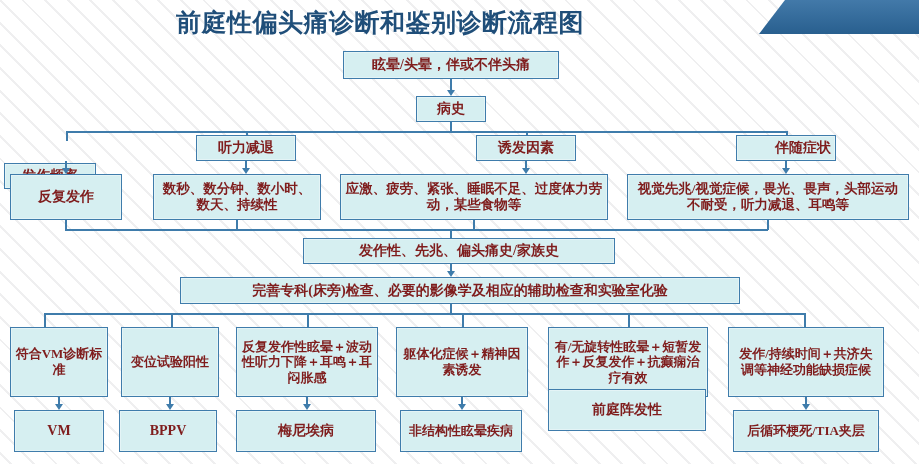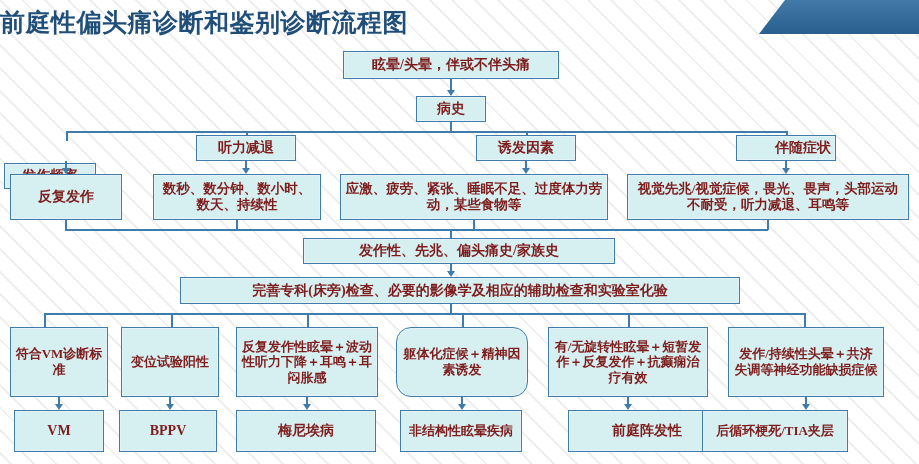--- a/index.html
+++ b/index.html
@@ -24,21 +24,21 @@
     clip-path:polygon(26px 0,100% 0,100% 100%,0 100%);
   }
   #banner-shade{
     position:absolute;top:0;right:0;width:160px;height:34px;
     background:linear-gradient(180deg,rgba(255,255,255,.10),rgba(0,0,0,.10));
     -webkit-clip-path:polygon(26px 0,100% 0,100% 100%,0 100%);
     clip-path:polygon(26px 0,100% 0,100% 100%,0 100%);
     pointer-events:none;
   }
   #title{
-    position:absolute;left:0;top:6px;width:760px;
+    position:absolute;left:0;top:6px;width:760px;text-align:center;
     font-family:"DejaVu Sans","Liberation Sans",sans-serif;
     font-weight:bold;font-size:25px;letter-spacing:.5px;
     color:#1f4e79;
     text-shadow:0 1px 0 rgba(255,255,255,.7);
     white-space:nowrap;
   }
   
   .box{
     position:absolute;box-sizing:border-box;
     background:#d6eff1;
@@ -156,28 +156,28 @@
 
   <div class="box small" style="left:10px;top:327px;width:98px;height:70px;">
     <span>符合VM诊断标准</span>
   </div>
   <div class="box small" style="left:121px;top:327px;width:98px;height:70px;">
     <span>变位试验阳性</span>
   </div>
   <div class="box small" style="left:236px;top:327px;width:142px;height:70px;">
     <span>反复发作性眩晕＋波动性听力下降＋耳鸣＋耳闷胀感</span>
   </div>
-  <div class="box small" style="left:396px;top:327px;width:132px;height:70px;border-radius:15px;">
+  <div class="box small" style="left:396px;top:327px;width:132px;height:70px;">
     <span>躯体化症候＋精神因素诱发</span>
   </div>
   <div class="box small" style="left:548px;top:327px;width:160px;height:70px;">
     <span>有/无旋转性眩晕＋短暂发作＋反复发作＋抗癫痫治疗有效</span>
   </div>
   <div class="box small" style="left:728px;top:327px;width:156px;height:70px;">
-    <span>发作/持续性头晕＋共济失调等神经功能缺损症候</span>
+    <span>发作/持续时间＋共济失调等神经功能缺损症候</span>
   </div>
 
   <div class="ln vl" style="left:58px;top:397px;height:9px;"></div>
   <div class="arw" style="left:55px;top:404px;"></div>
   <div class="ln vl" style="left:169px;top:397px;height:9px;"></div>
   <div class="arw" style="left:166px;top:404px;"></div>
   <div class="ln vl" style="left:306px;top:397px;height:9px;"></div>
   <div class="arw" style="left:303px;top:404px;"></div>
   <div class="ln vl" style="left:461px;top:397px;height:9px;"></div>
   <div class="arw" style="left:458px;top:404px;"></div>
@@ -191,20 +191,20 @@
   </div>
   <div class="box" style="left:119px;top:410px;width:98px;height:42px;">
     <span>BPPV</span>
   </div>
   <div class="box" style="left:236px;top:410px;width:140px;height:42px;">
     <span>梅尼埃病</span>
   </div>
   <div class="box small" style="left:400px;top:410px;width:122px;height:42px;">
     <span>非结构性眩晕疾病</span>
   </div>
-  <div class="box" style="left:548px;top:410px;width:158px;height:42px;margin-left:20px;">
+  <div class="box" style="left:548px;top:389px;width:158px;height:42px;">
     <span>前庭阵发性</span>
   </div>
-  <div class="box small" style="left:702px;top:410px;width:146px;height:42px;">
+  <div class="box small" style="left:733px;top:410px;width:146px;height:42px;">
     <span>后循环梗死/TIA夹层</span>
   </div>
 
 </div>
 
 </body></html>

